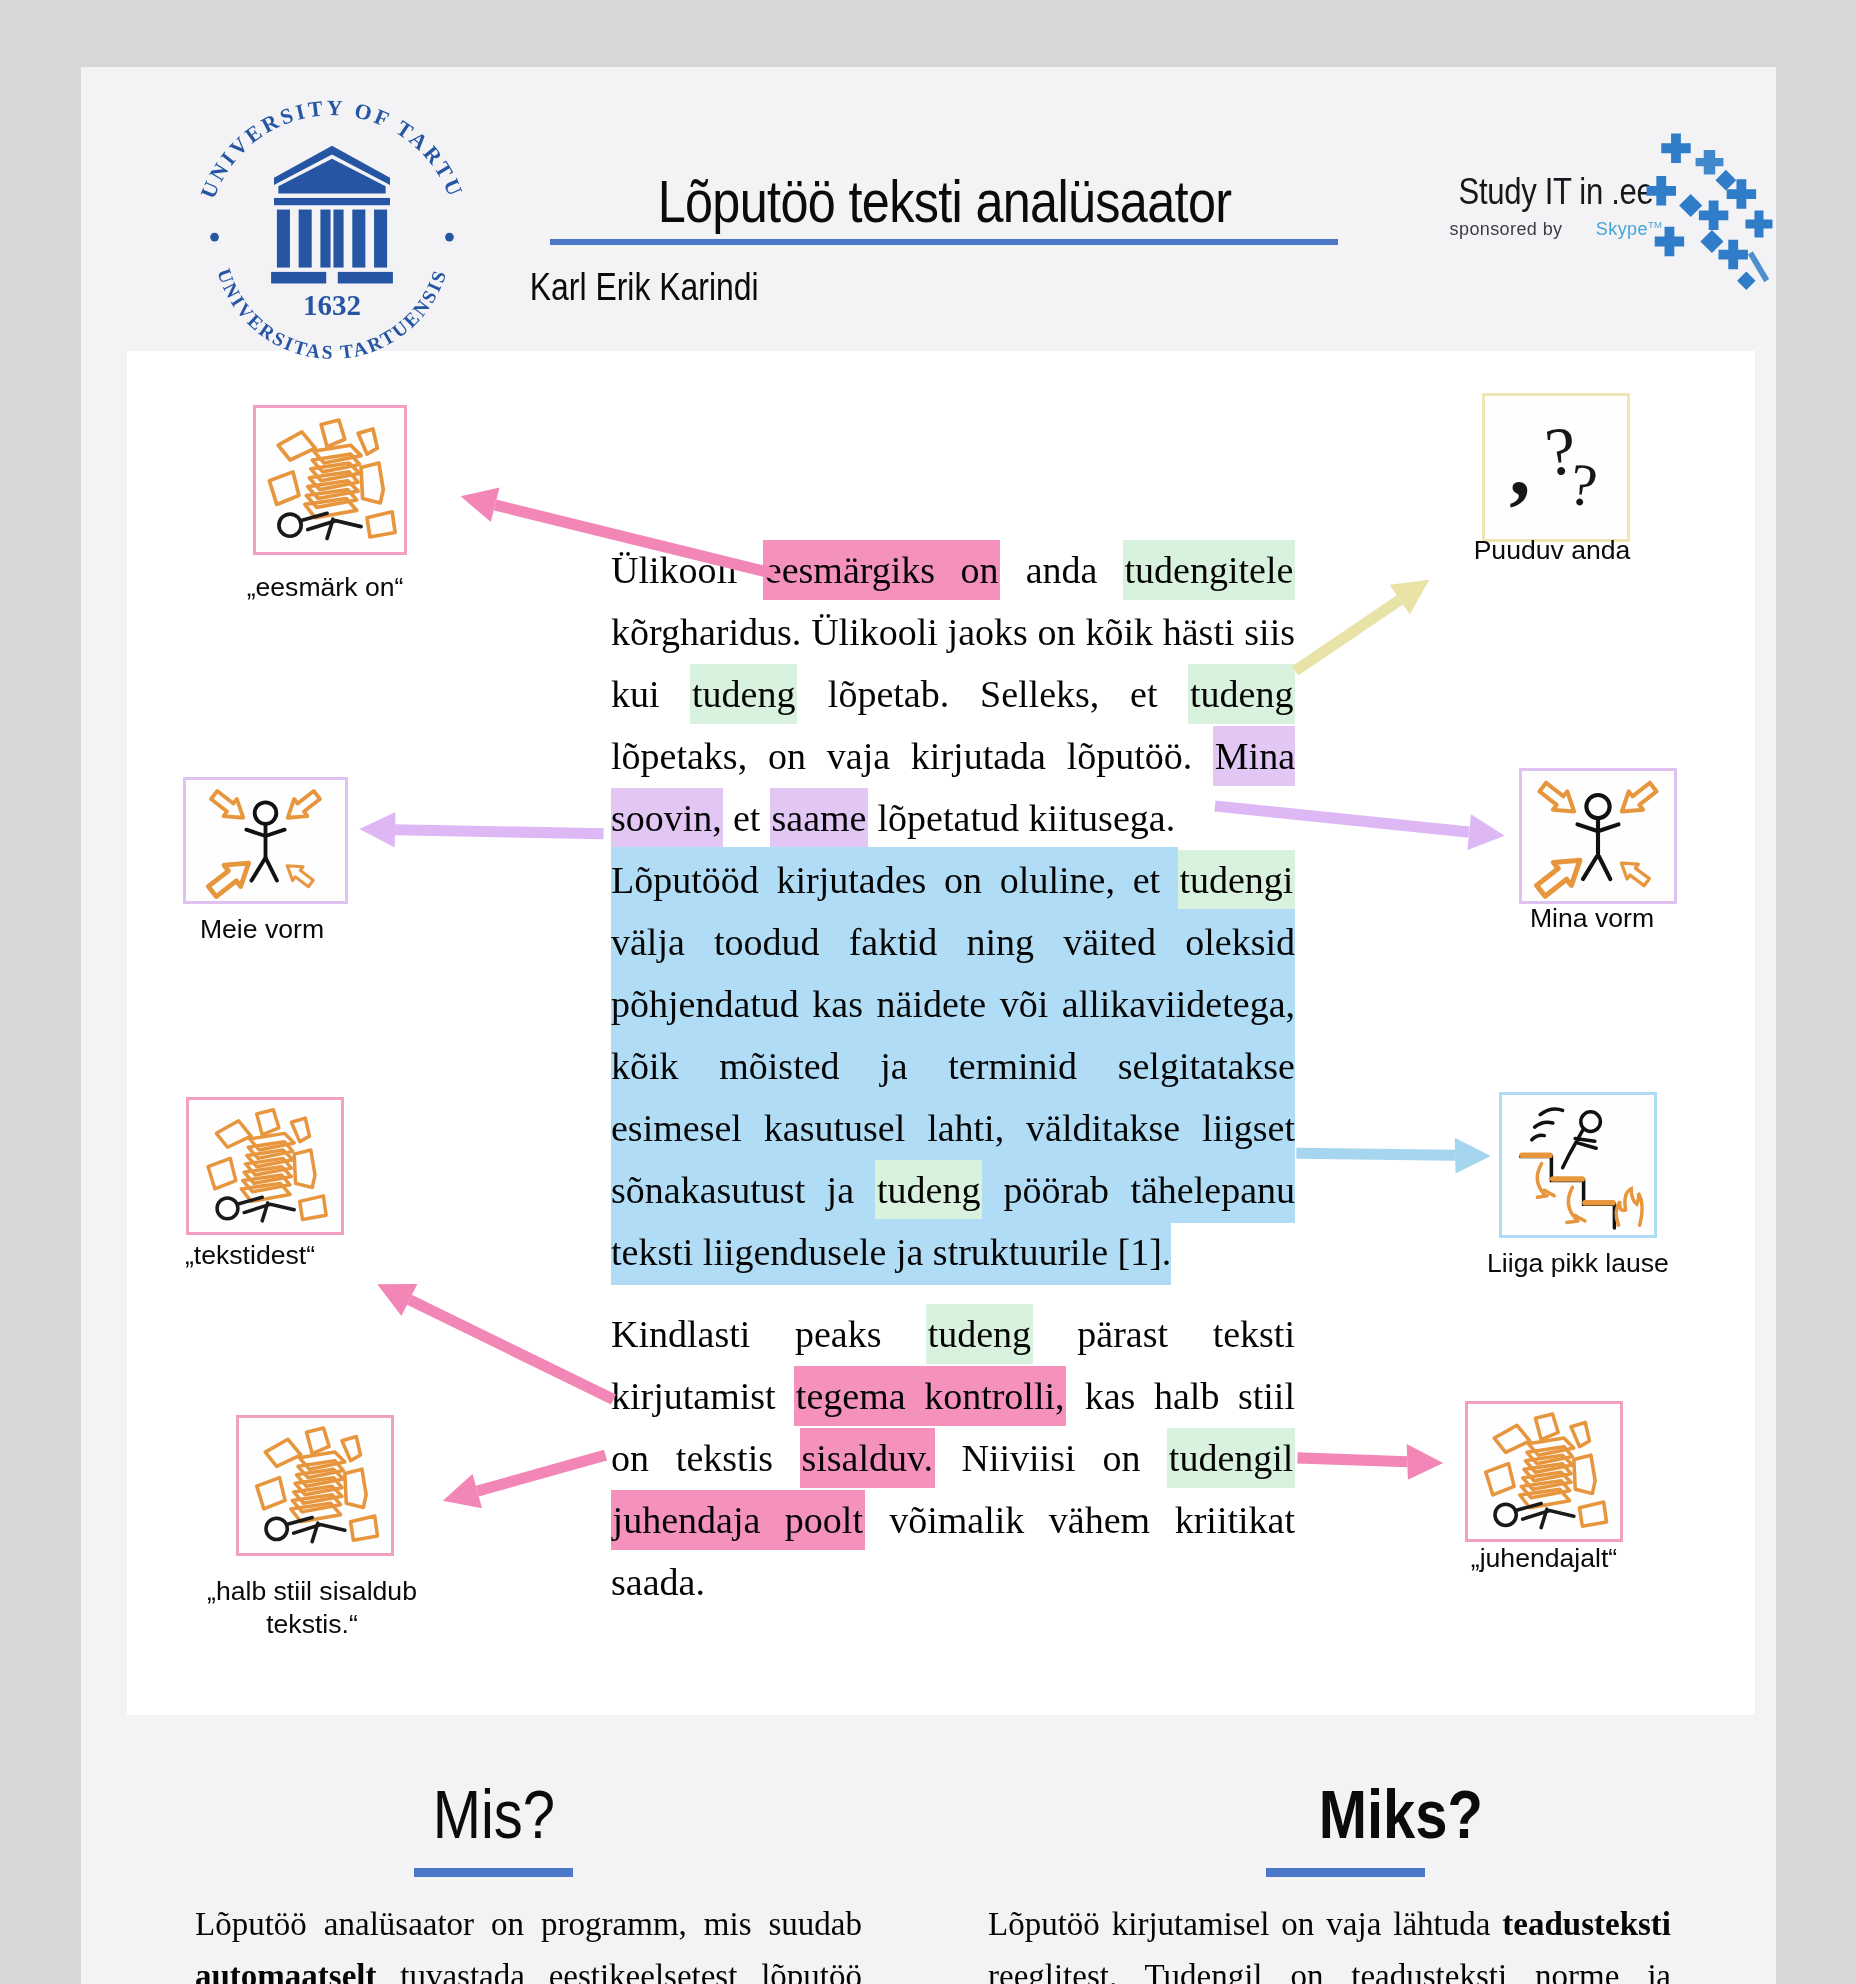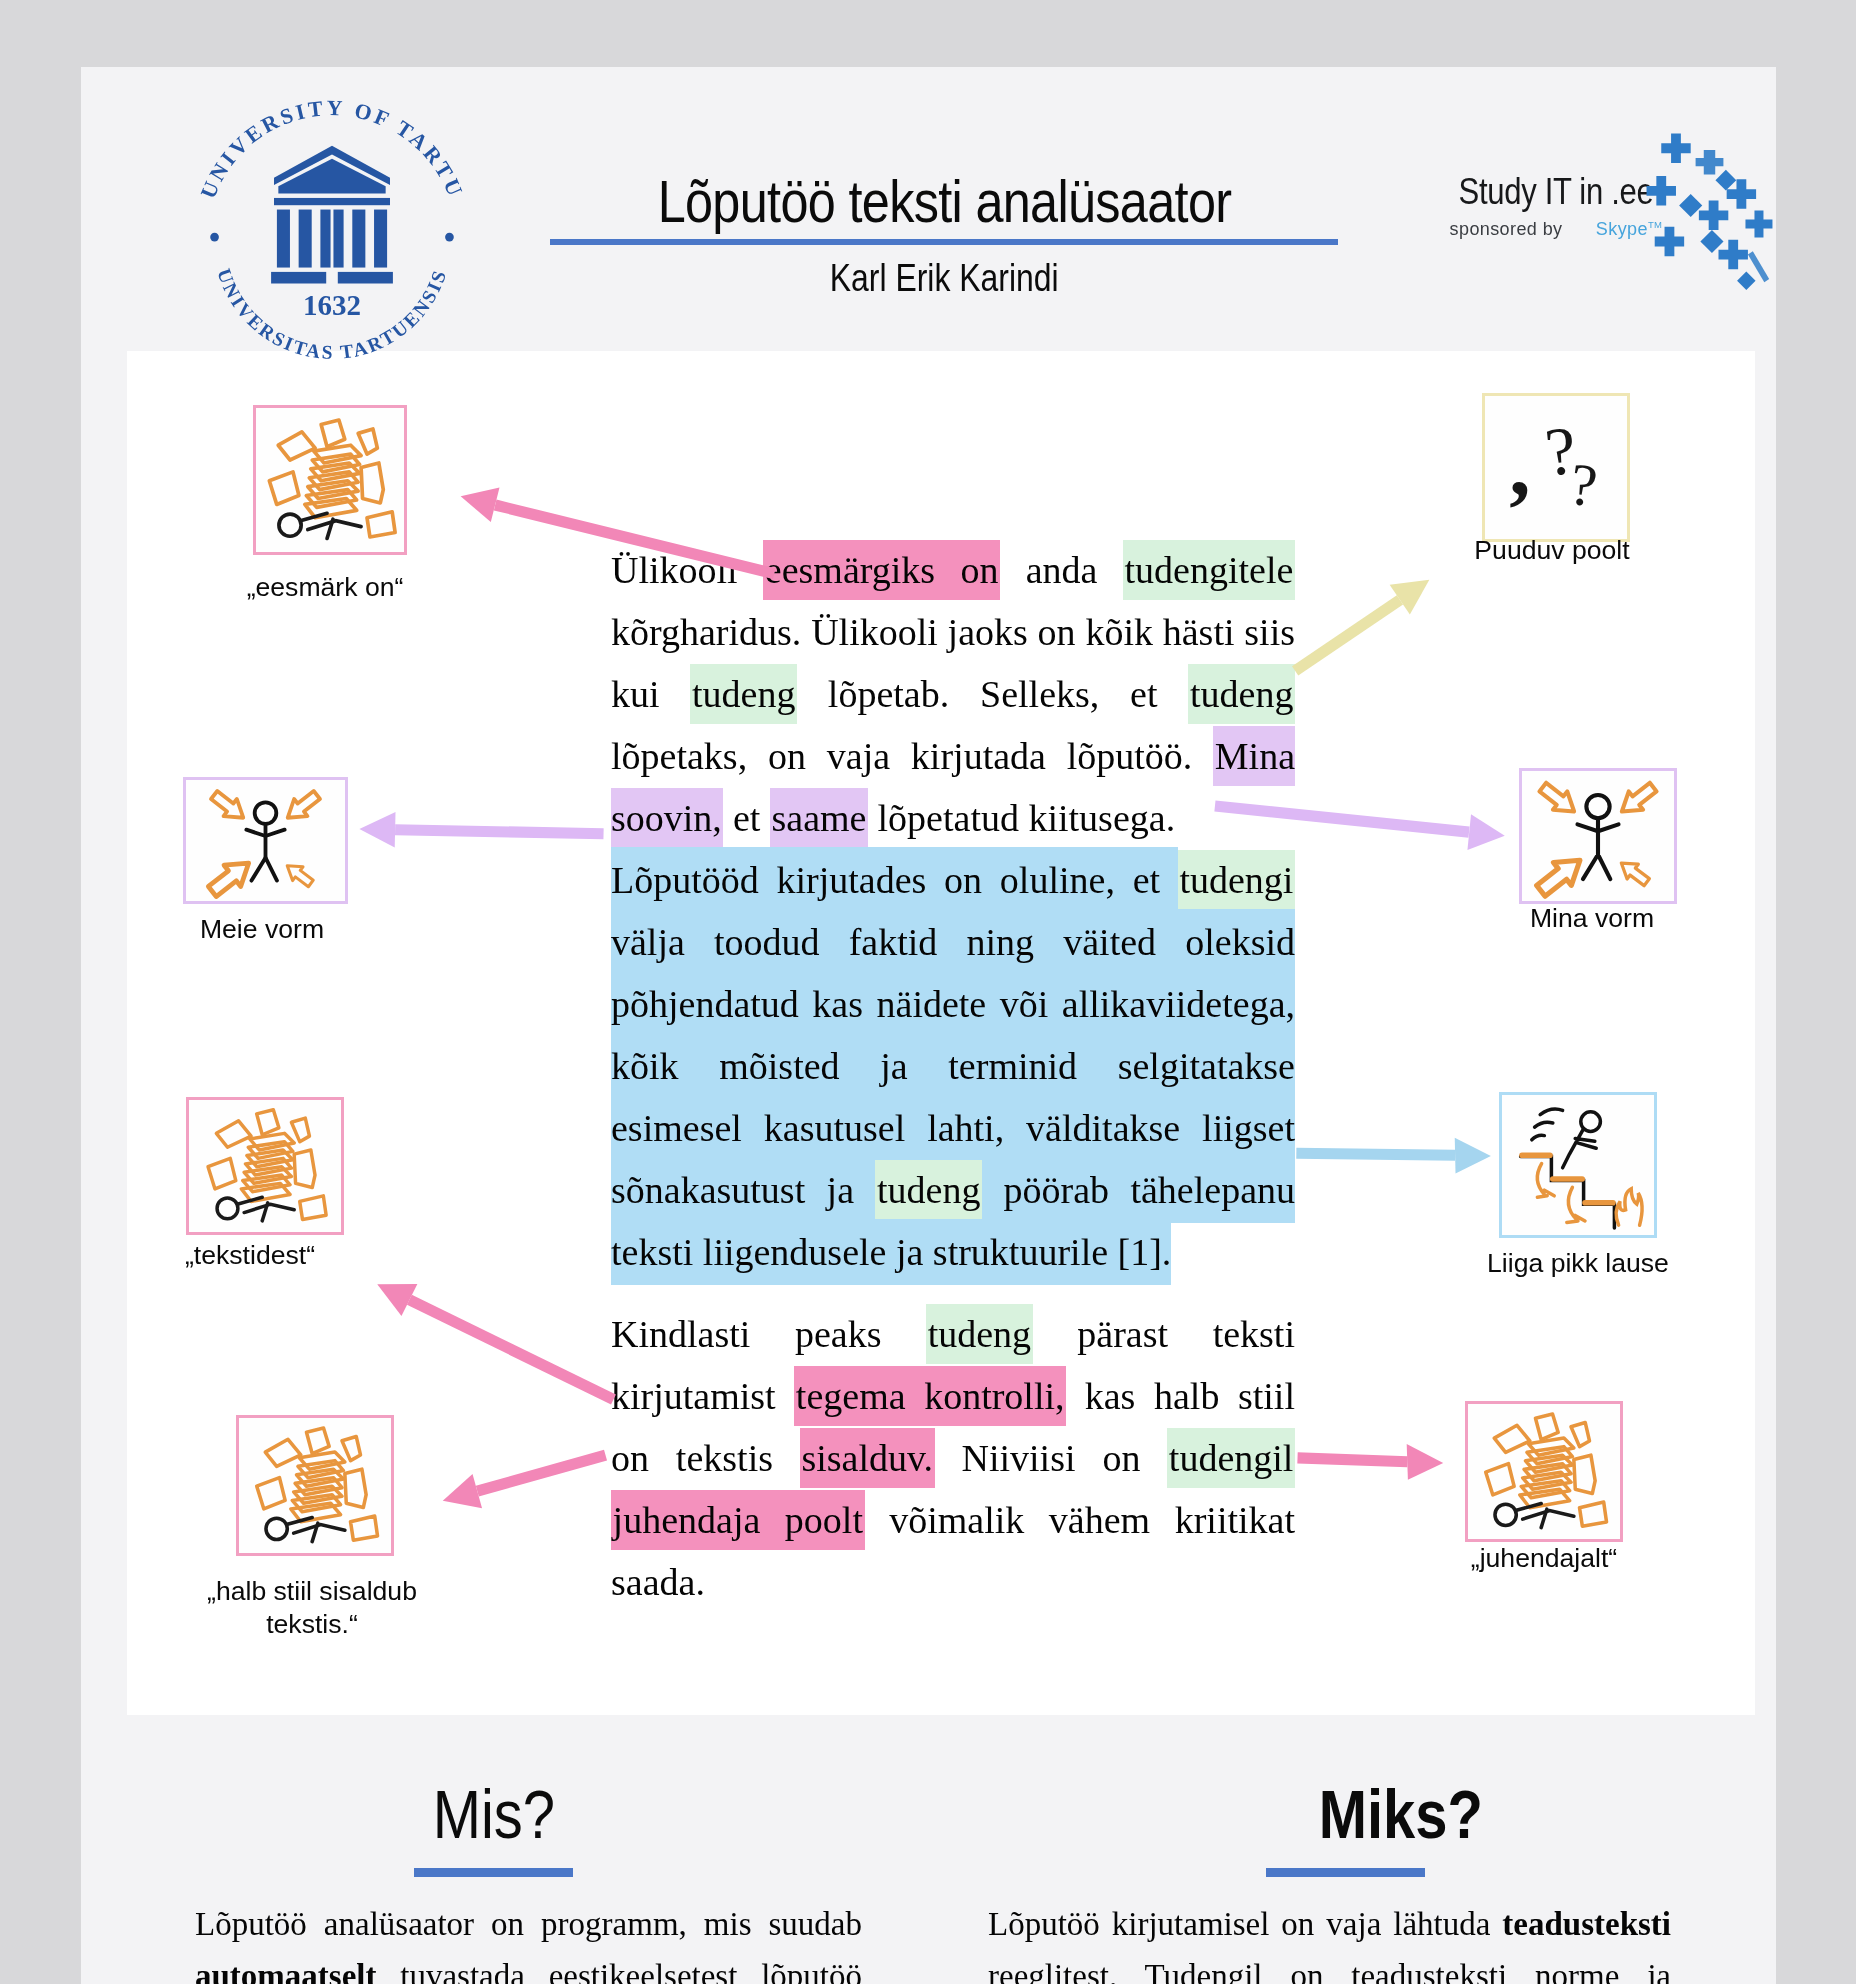--- a/index.html
+++ b/index.html
@@ -8,21 +8,21 @@
     background:#d8d8da;
     font-family:"Liberation Sans",sans-serif;color:#111;
   }
   .abs{position:absolute;}
   .poster{left:81px;top:67px;width:1695px;height:2493px;background:#f3f3f5;}
   
   .ut-logo{left:187px;top:95px;width:290px;height:290px;}
   .page-title{left:508px;top:167px;width:873px;text-align:center;font-size:60px;letter-spacing:-0.8px;color:#0b0b0b;}
   .cond{display:inline-block;transform:scaleX(.84);transform-origin:center;}
   .title-underline{left:550px;top:239px;width:788px;height:6.4px;background:#4a77c8;}
-  .author{left:508px;top:257px;width:873px;text-align:center;font-size:38px;color:#0b0b0b;}
+  .author{left:508px;top:266px;width:873px;font-size:38px;color:#0b0b0b;}
   .studyit{left:1405px;top:171px;width:302px;text-align:center;}
   .studyit-title{font-size:37px;font-weight:500;letter-spacing:-0.4px;color:#17181a;}
   .studyit-sub{font-size:18px;color:#3a3d42;margin-top:5.6px;letter-spacing:0.4px;}
   .studyit-sub .skype{color:#46a4dc;font-weight:500;margin-left:28px;}
   .studyit-sub sup{font-size:9.5px;color:#46a4dc;}
   .studyit-pattern{left:1640px;top:127px;width:139px;height:175px;}
   
   .panel{left:127px;top:351px;width:1628px;height:1364px;background:#ffffff;}
   .textcol{left:611px;top:539px;width:684px;font-family:"Liberation Serif",serif;font-size:38px;line-height:62px;text-align:justify;color:#050505;}
   .para{margin:0;}
@@ -209,21 +209,21 @@
       <use href="#paper-pile"></use>
     </svg>
 </div>
 <div class="abs ann-label" style="left:173px;top:1575px;width:278px;">„halb stiil sisaldub tekstis.“</div>
 
 <div class="abs icon-box bd-khaki" style="left:1482px;top:393px;width:142px;height:143px;">
   <svg viewBox="0 0 200 190">
       <use href="#comma-question"></use>
     </svg>
 </div>
-<div class="abs ann-label" style="left:1433px;top:534px;width:238px;">Puuduv poolt</div>
+<div class="abs ann-label" style="left:1433px;top:534px;width:238px;">Puuduv anda</div>
 
 <div class="abs icon-box bd-purple" style="left:1519px;top:768px;width:152px;height:130px;">
   <svg viewBox="0 0 200 190">
       <use href="#figure-arrows"></use>
     </svg>
 </div>
 <div class="abs ann-label" style="left:1473px;top:902px;width:238px;">Mina vorm</div>
 
 <div class="abs icon-box bd-blue" style="left:1499px;top:1092px;width:152px;height:140px;">
   <svg viewBox="0 0 200 200">

